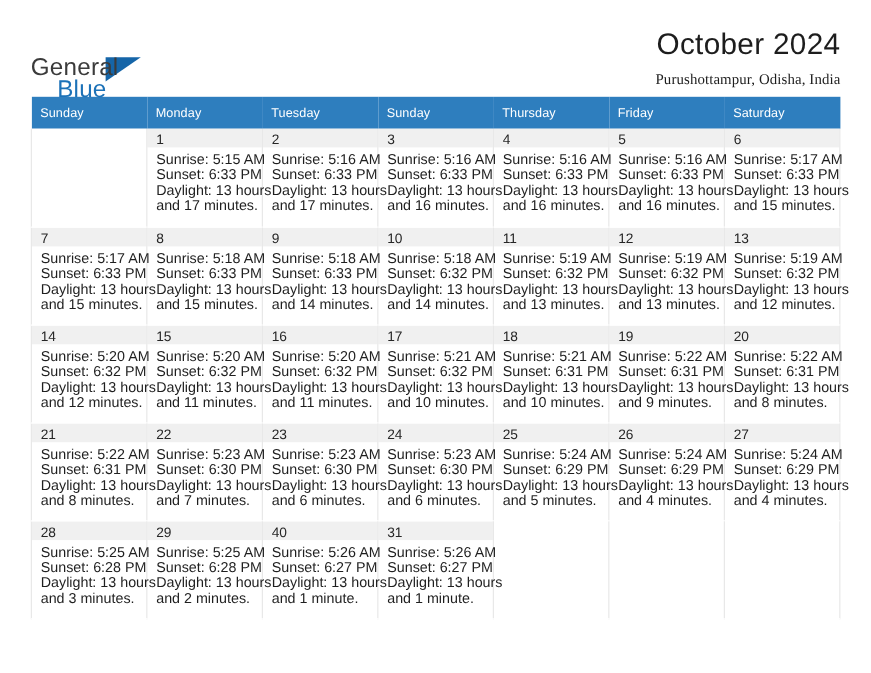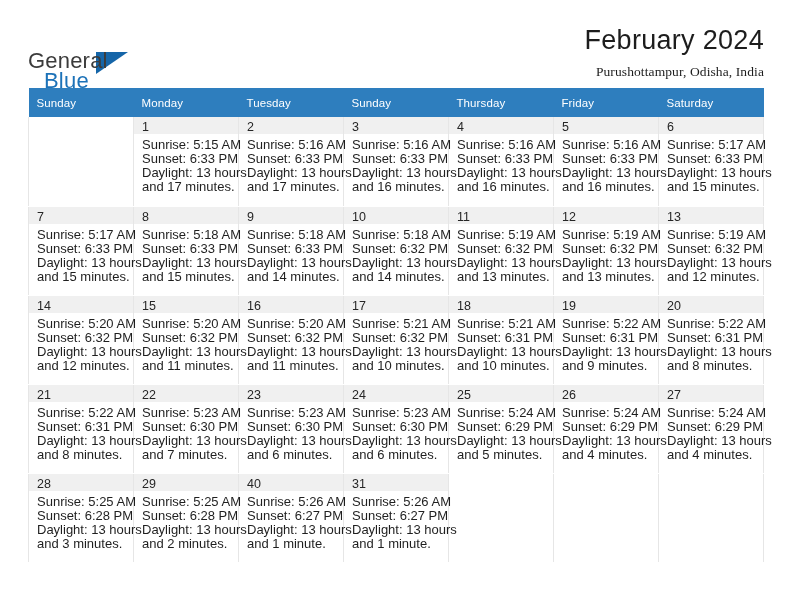--- a/index.html
+++ b/index.html
@@ -44,21 +44,21 @@
     position: absolute;
     left: 0;
     top: 0;
     font-size: 22px;
     letter-spacing: 0.2px;
     color: #3b3b3b;
     font-family: "Liberation Sans", sans-serif;
   }
   .logo-blue {
     position: absolute;
-    left: 16px;
+    left: 24px;
     top: 20px;
     font-size: 22px;
     letter-spacing: 0.2px;
     color: #1c72b8;
     font-family: "Liberation Sans", sans-serif;
   }
   .logo-triangle {
     position: absolute;
     left: 68px;
     top: 2px;
@@ -145,21 +145,21 @@
 
 <div class="page">
 
   <div class="masthead">
     <div class="logo">
       <span class="logo-triangle"></span>
       <span class="logo-general">General</span>
       <span class="logo-blue">Blue</span>
     </div>
     <div class="title-block">
-      <div class="cal-title">February 2024</div>
+      <div class="cal-title">October 2024</div>
       <div class="cal-subtitle">Purushottampur, Odisha, India</div>
     </div>
   </div>
 
   <table class="calendar">
     <thead>
       <tr>
         <th>Sunday</th>
         <th>Monday</th>
         <th>Tuesday</th>

